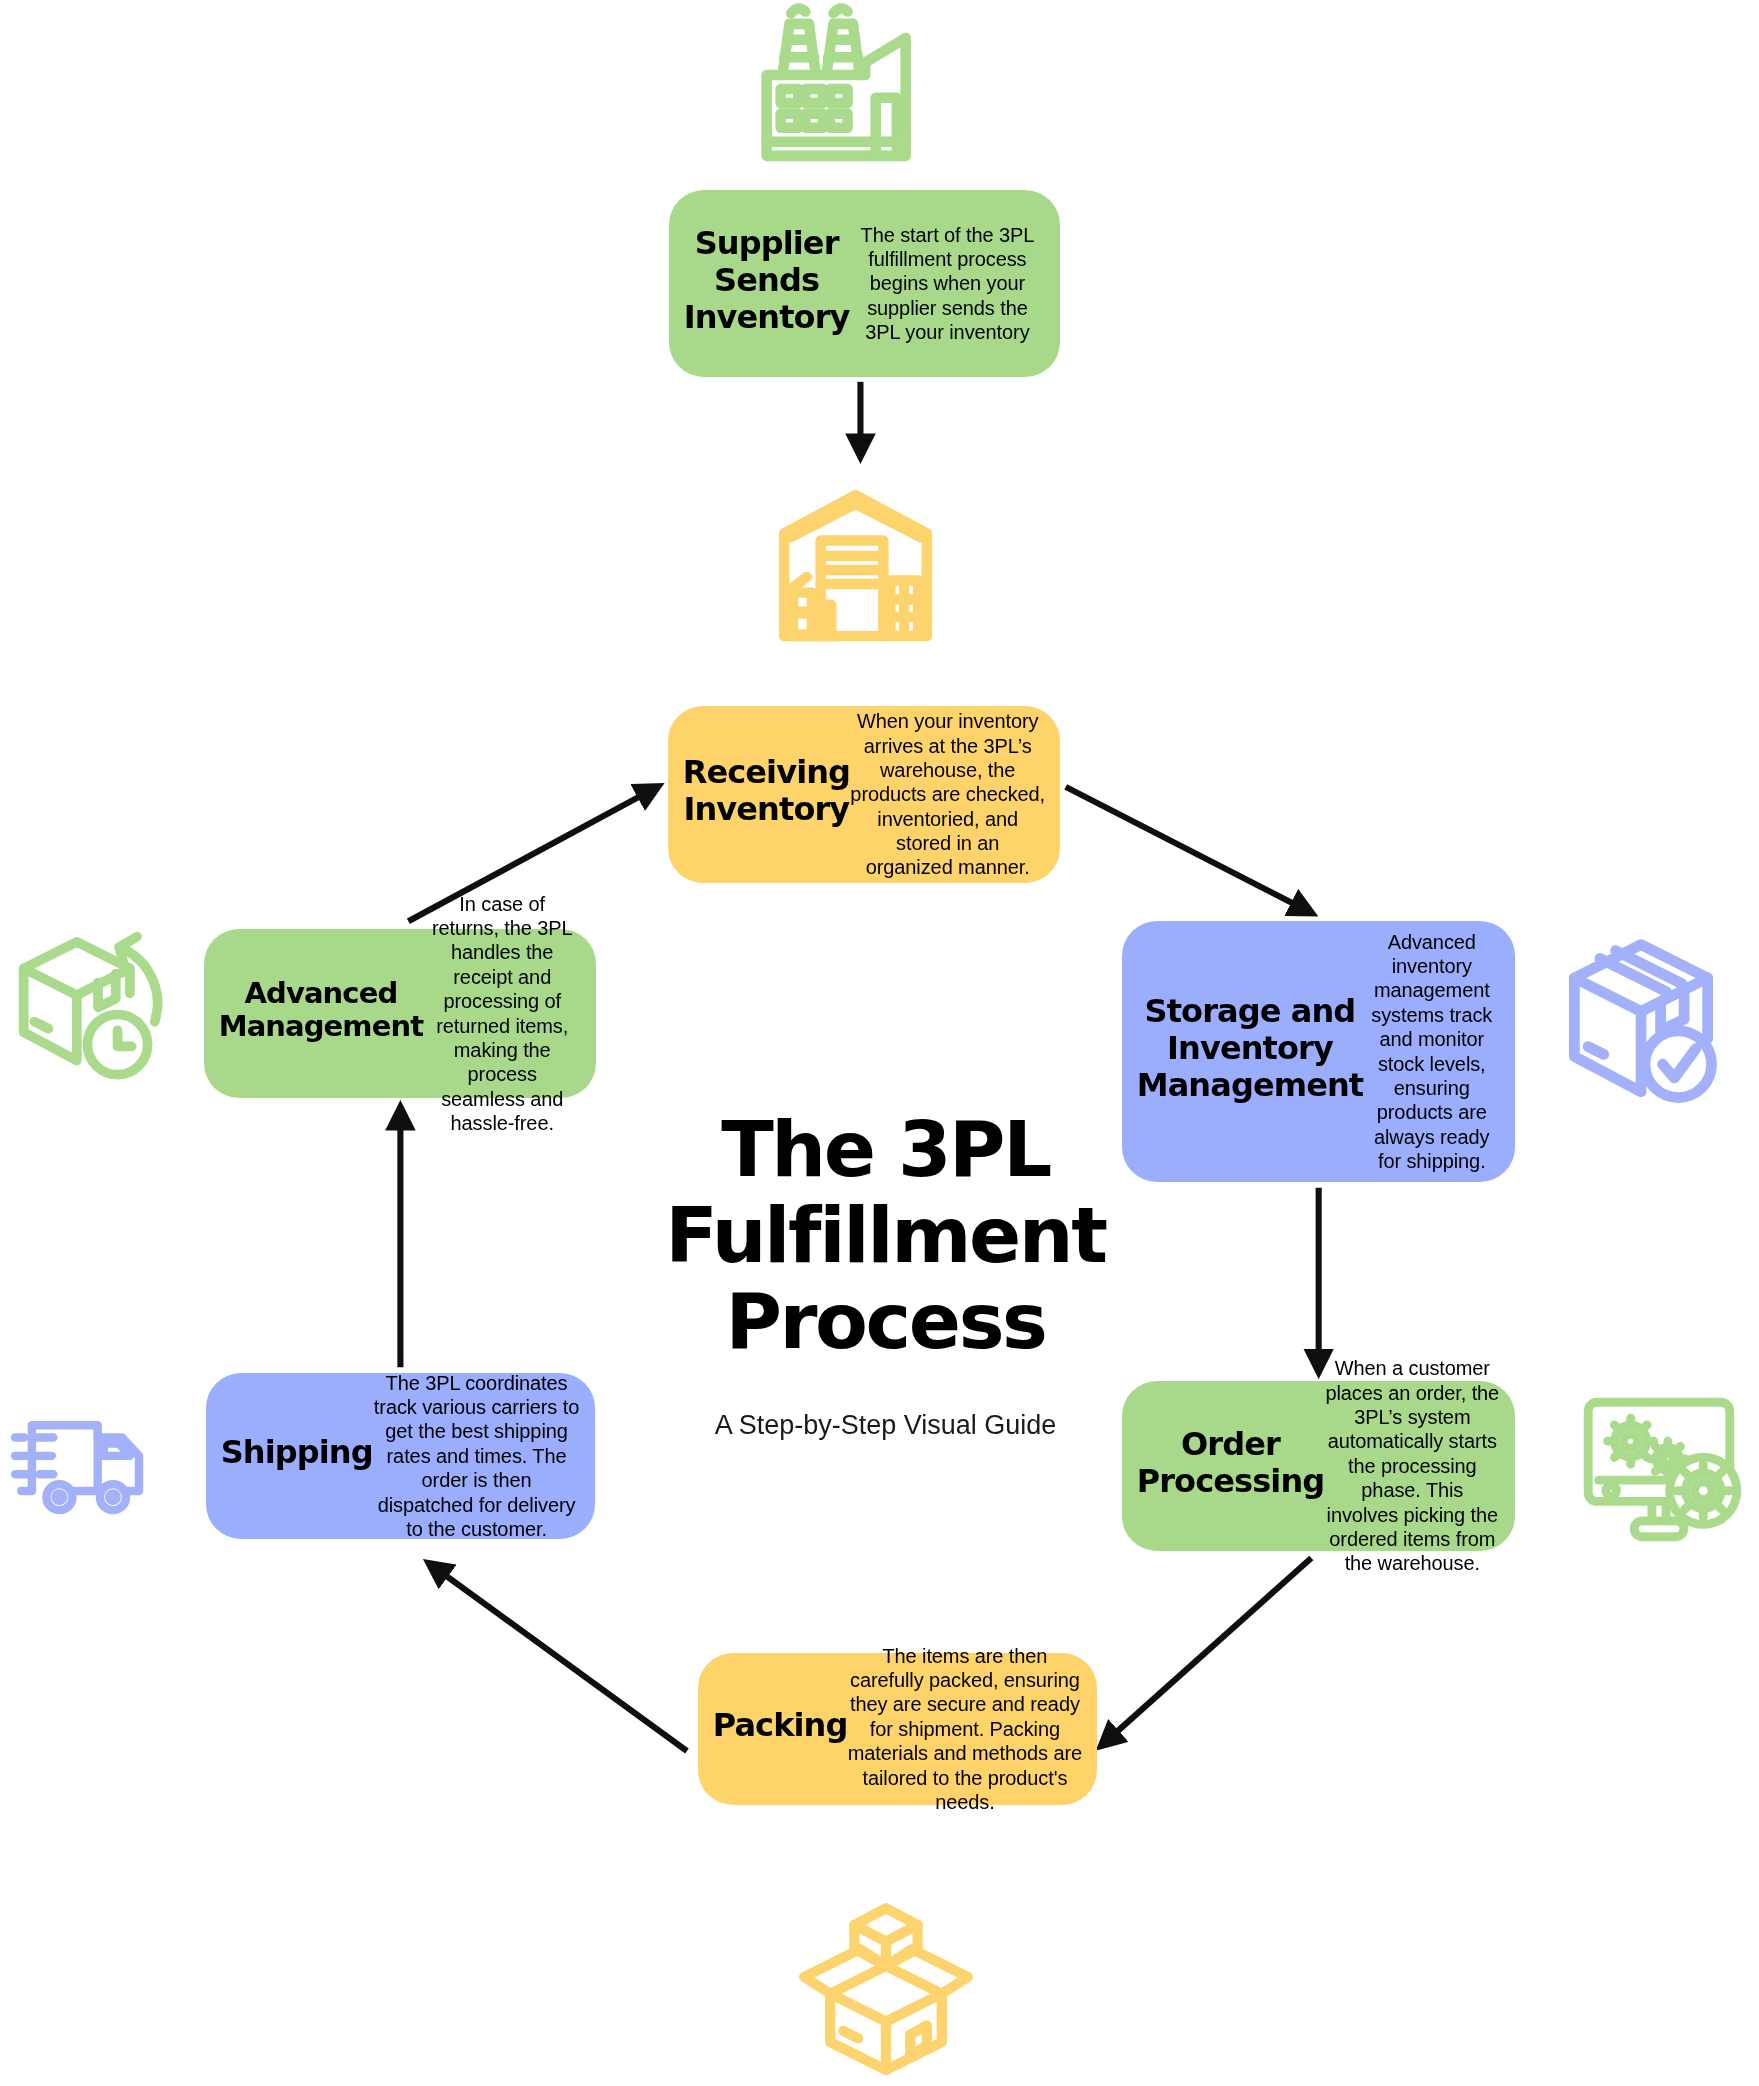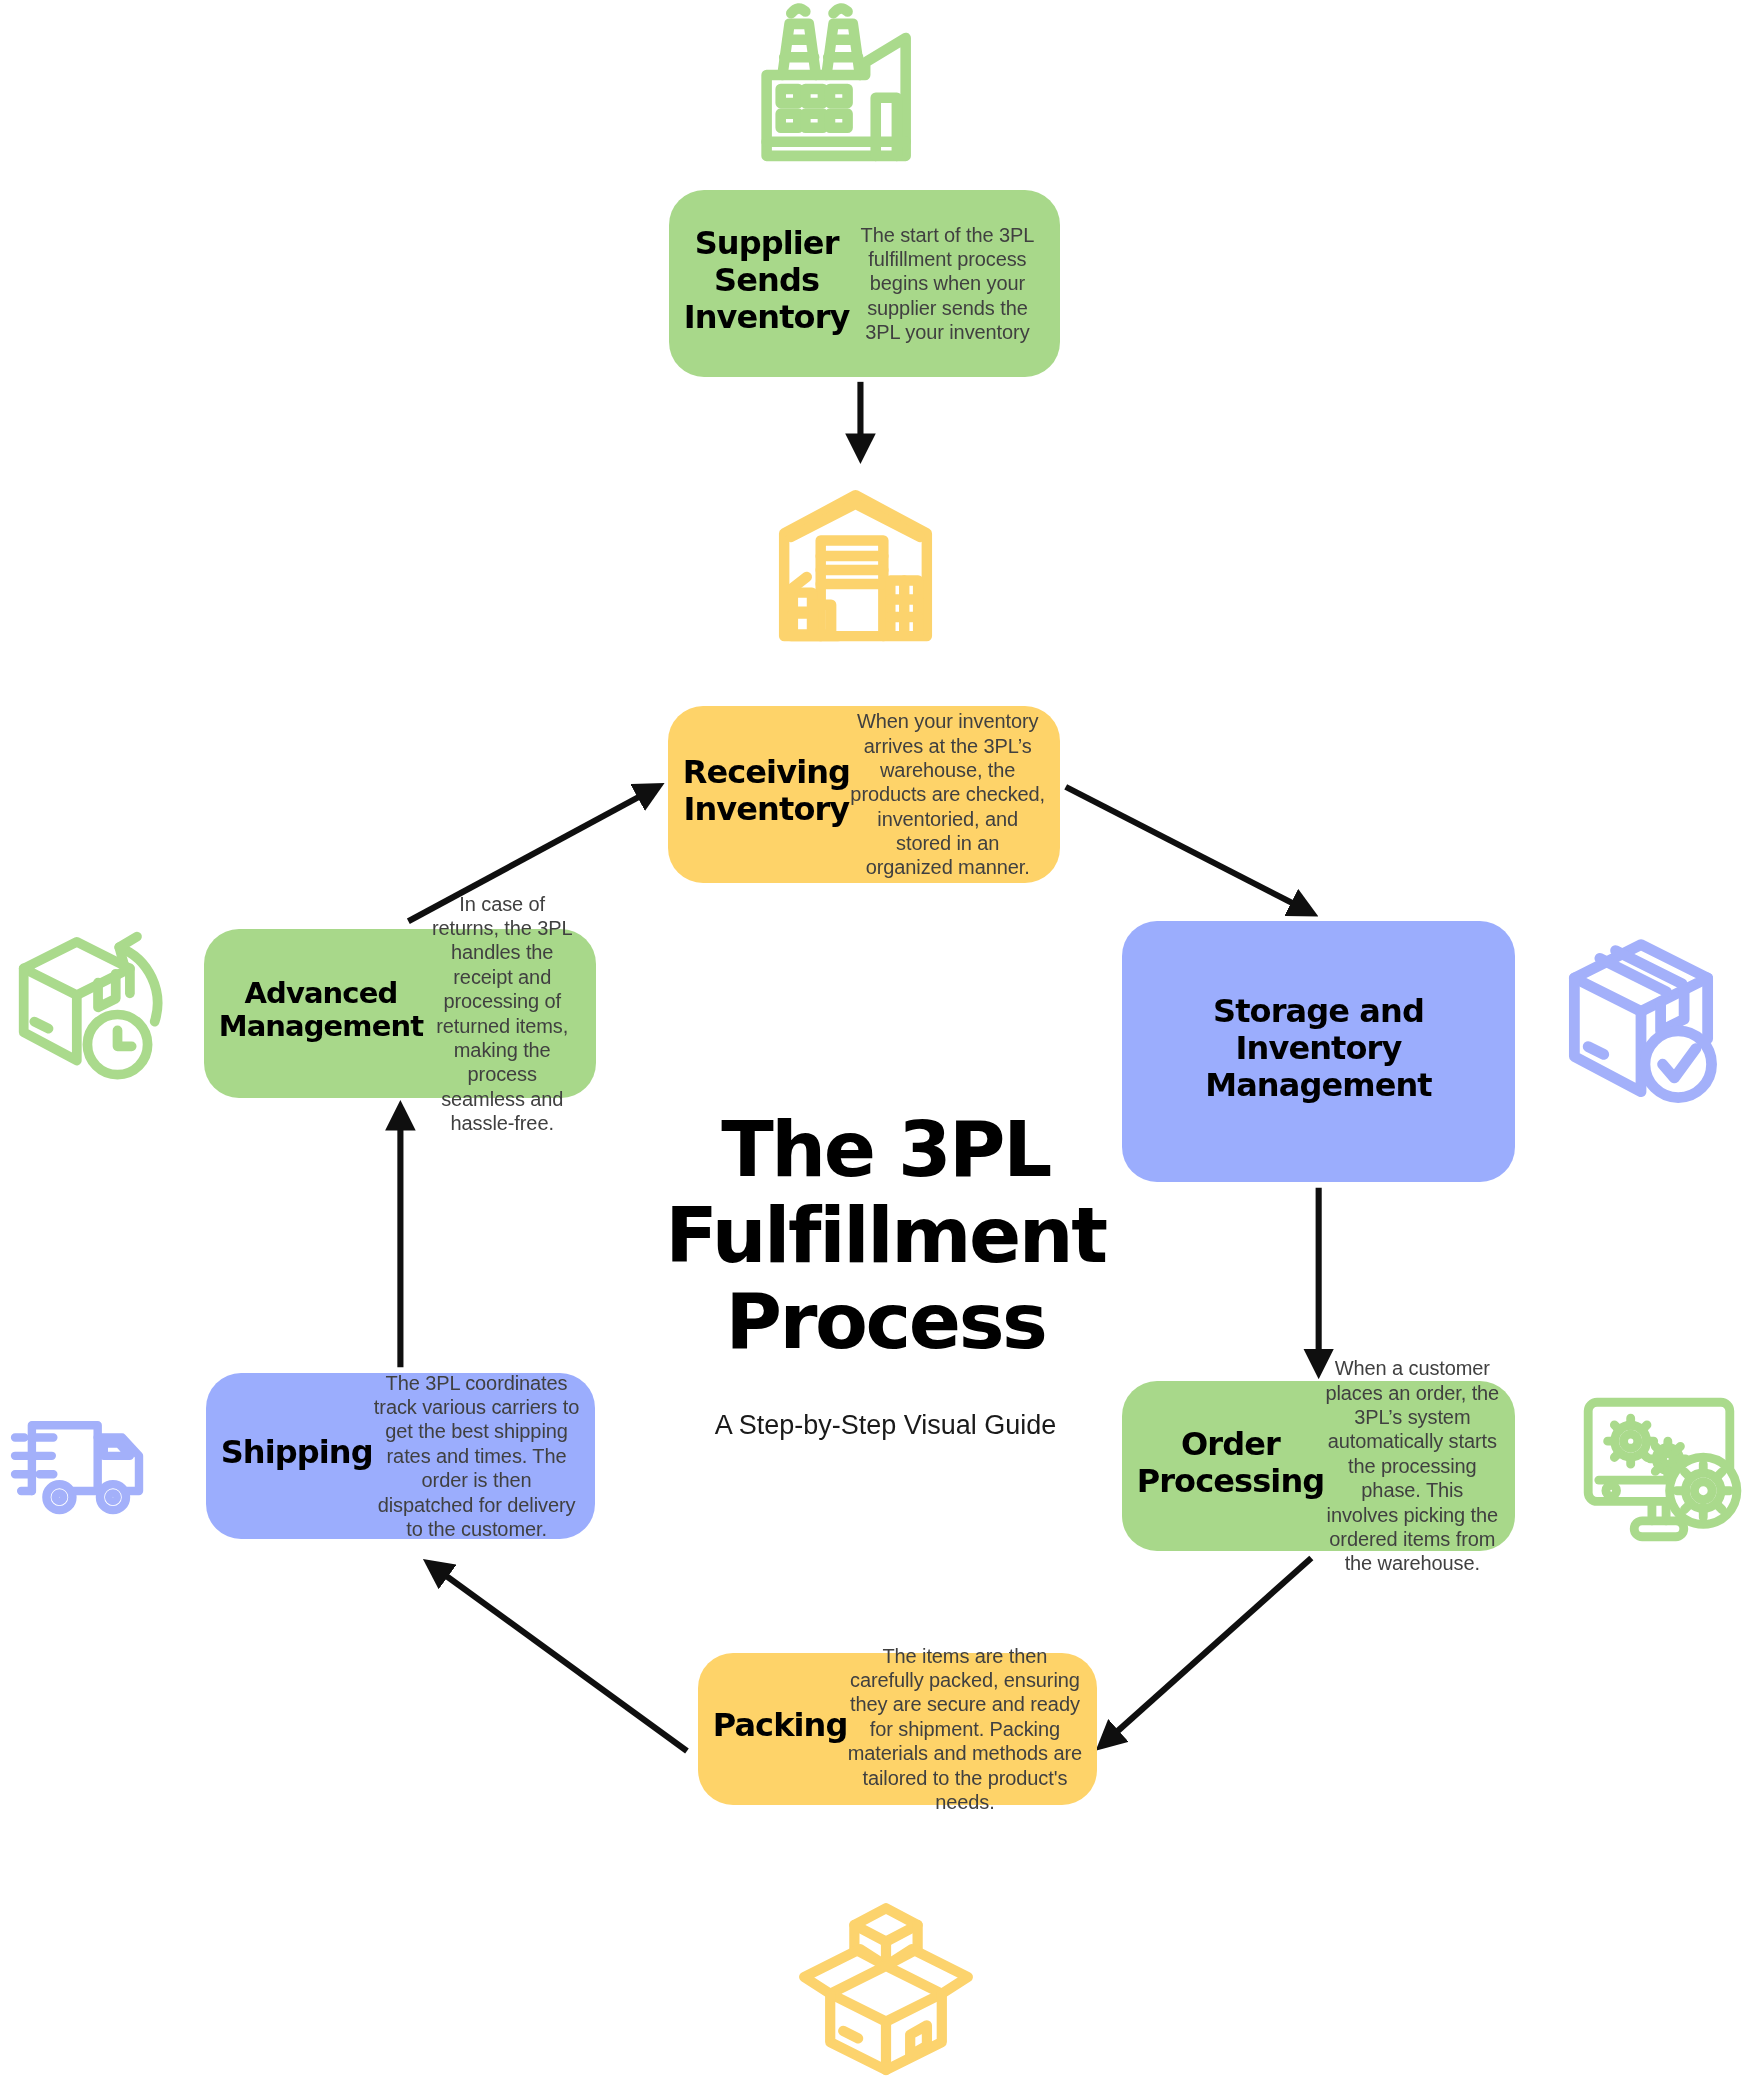--- a/index.html
+++ b/index.html
@@ -9,21 +9,21 @@
   .step-box { position:absolute; border-radius:35px; box-sizing:border-box;
               display:flex; flex-direction:row; justify-content:center; align-items:center;
               text-align:center; padding:7.3px 14.7px; }
   .step-box.green  { background:var(--green); }
   .step-box.yellow { background:var(--yellow); }
   .step-box.blue   { background:var(--blue); }
 
   .step-title { font-family:"DejaVu Sans", sans-serif; font-weight:bold; color:#000;
                 font-size:32px; line-height:1.16; letter-spacing:-0.9px; margin:0 0 6.1px 0; }
   .step-title.tight { font-size:29px; }
-  .step-desc  { font-size:20px; line-height:1.22; color:#404040; letter-spacing:-0.1px; margin:0; }
+  .step-desc  { font-size:20px; line-height:1.22; color:#000000; letter-spacing:-0.1px; margin:0; }
 
   .center-title { position:absolute; left:635px; top:1107px; width:501px; text-align:center;
                   font-family:"DejaVu Sans", sans-serif; font-weight:bold; font-size:77px;
                   line-height:1.12; letter-spacing:-2.4px; color:#000; }
   .center-subtitle { position:absolute; left:635px; top:1410px; width:501px; text-align:center;
                      font-size:27px; letter-spacing:0px; color:#1a1a1a; }
 
   .icon { position:absolute; }
   .icon svg { width:100%; height:100%; display:block; }
   .stroked { fill:none; stroke-linecap:round; stroke-linejoin:round; }
@@ -61,20 +61,21 @@
   <p class="step-desc">The start of the 3PL fulfillment process begins when your supplier sends the 3PL your inventory</p>
 </div>
 
 <div class="step-box yellow" style="left:668px; top:706px; width:392px; height:177px;">
   <h2 class="step-title">Receiving Inventory</h2>
   <p class="step-desc">When your inventory arrives at the 3PL’s warehouse, the products are checked, inventoried, and stored in an organized manner.</p>
 </div>
 
 <div class="step-box blue" style="left:1122px; top:921px; width:393px; height:261px;">
   <h2 class="step-title">Storage and Inventory Management</h2>
+  <p class="step-desc">Advanced inventory management systems track and monitor stock levels, ensuring products are always ready for shipping.</p>
 </div>
 
 <div class="step-box green" style="left:1122px; top:1381px; width:393px; height:170px;">
   <h2 class="step-title">Order Processing</h2>
   <p class="step-desc">When a customer places an order, the 3PL’s system automatically starts the processing phase. This involves picking the ordered items from the warehouse.</p>
 </div>
 
 <div class="step-box yellow" style="left:690px; top:1653px; width:399px; height:152px;margin-left:8px;">
   <h2 class="step-title">Packing</h2>
   <p class="step-desc">The items are then carefully packed, ensuring they are secure and ready for shipment. Packing materials and methods are tailored to the product's needs.</p>

